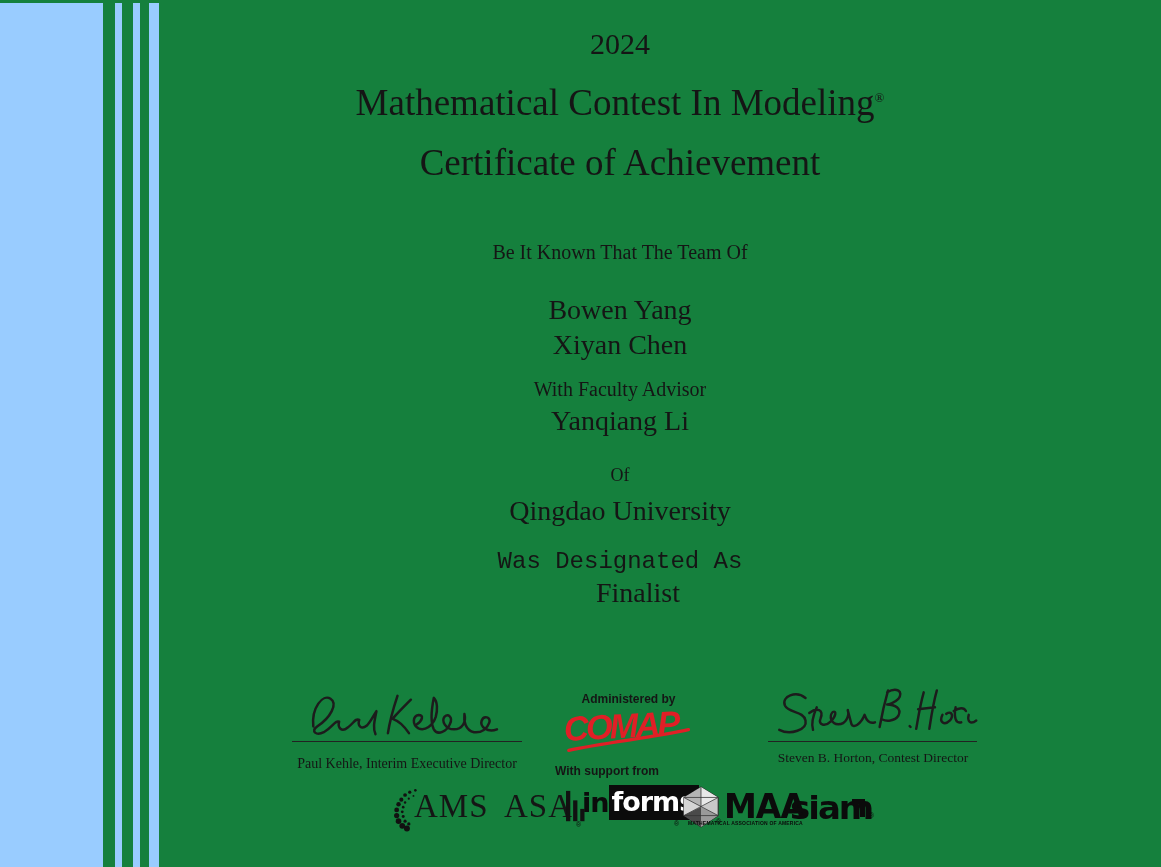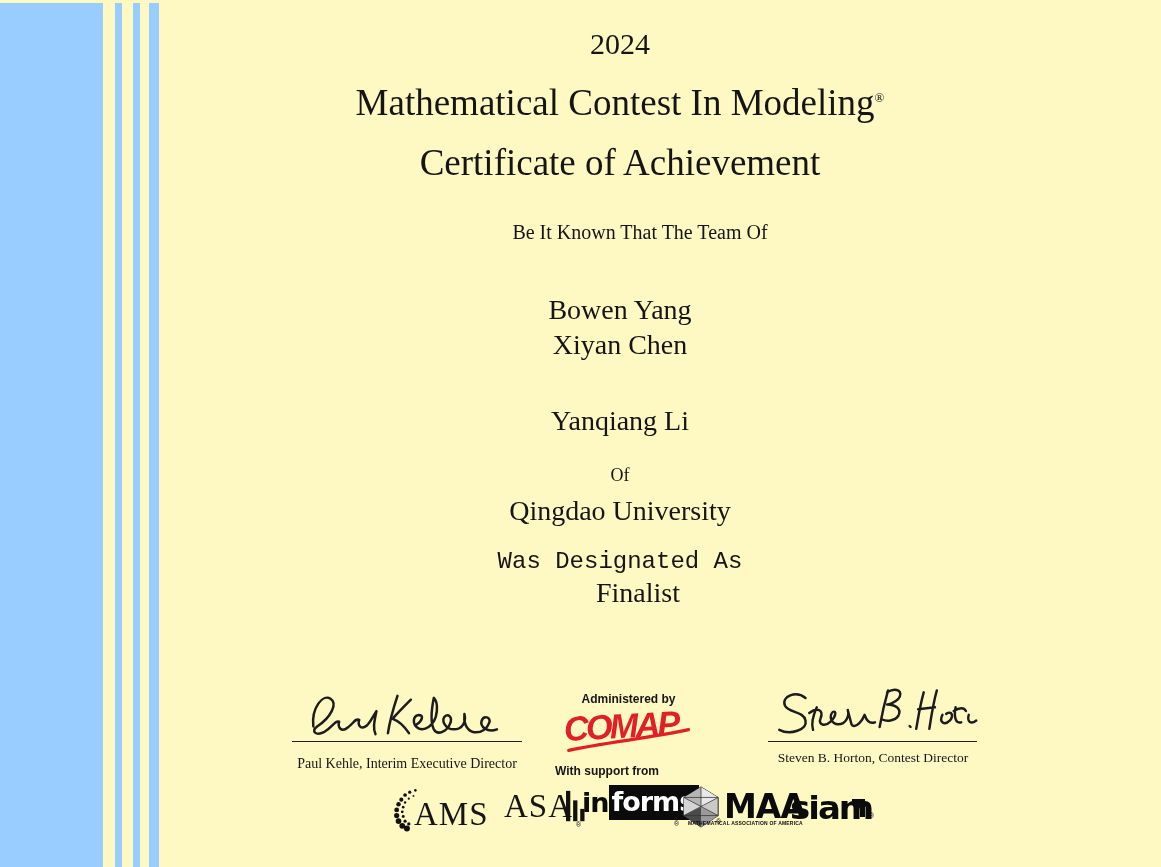--- a/index.html
+++ b/index.html
@@ -1,35 +1,35 @@
 <!DOCTYPE html>
 <html style="--stripe-blue: #99CCFF; --comap-red: #E01F26; --ink: #151515;"><head>
 <meta charset="utf-8">
 <style>
   :root{
     --stripe-blue:#99CCFF;
     --comap-red:#E01F26;
     --ink:#151515;
   }
   html,body{margin:0;padding:0;background:#fff;}
-  .page{position:relative;width:1161px;height:867px;background:#fef9c3;overflow:hidden;
+  .page{position:relative;width:1161px;height:867px;background:#15803d;overflow:hidden;
         font-family:"Liberation Serif","DejaVu Serif",serif;color:var(--ink);}
   
   .stripe{position:absolute;top:3px;height:864px;background:var(--stripe-blue);}
   .stripe.band{left:0;width:103px;}
   .stripe.s1{left:115px;width:7px;}
   .stripe.s2{left:133px;width:7px;}
   .stripe.s3{left:149px;width:10px;}
   
   .col{position:absolute;left:160px;width:920px;text-align:center;line-height:1.05;}
   .t-year{top:28px;font-size:30px;}
   .t-title1{top:84px;font-size:37px;}
   .t-title1 sup{font-size:13px;vertical-align:super;}
   .t-title2{top:144px;font-size:37px;}
-  .t-intro{top:222px;font-size:20px;padding-left:20px;}
+  .t-intro{top:242px;font-size:20px;}
   .t-m1{top:260px;font-size:28px;}
   .t-m2{top:295px;font-size:28px;}
   .t-m3{top:330px;font-size:28px;}
   .t-advintro{top:379px;font-size:20px;}
   .t-adv{top:406px;font-size:28px;}
   .t-of{top:466px;font-size:18px;}
   .t-inst{top:496px;font-size:28px;}
   .t-desig{top:549px;font-size:24px;font-family:Liberation Mono, monospace;}
   .t-final{top:578px;font-size:28px;padding-left:18px;}
   
@@ -37,21 +37,21 @@
   .sig-svg path{fill:none;stroke:#1c1c1c;stroke-width:2.6;stroke-linecap:round;stroke-linejoin:round;}
   .sig-line{position:absolute;border-top:1.6px solid #222;height:0;}
   .sig-caption{position:absolute;font-size:14px;text-align:center;}
   .admin-label{position:absolute;left:560px;width:137px;top:692px;text-align:center;
                font-family:"Liberation Sans","DejaVu Sans",sans-serif;font-weight:bold;font-size:12px;}
   .support-label{position:absolute;left:555px;width:147px;top:764px;
                font-family:"Liberation Sans","DejaVu Sans",sans-serif;font-weight:bold;font-size:12px;}
   .comap{position:absolute;left:562px;top:704px;width:134px;height:50px;transform:rotate(-3deg);}
   
   .logo-text{position:absolute;font-size:33px;line-height:34px;letter-spacing:1px;}
-  .ams-text{left:414px;top:789px;margin-top:8px;}
+  .ams-text{left:414px;top:789px;}
   .asa-text{left:504px;top:789px;}
   .informs{position:absolute;left:582px;top:786px;height:33px;display:flex;align-items:center;
            font-family:"DejaVu Sans","Liberation Sans",sans-serif;font-weight:bold;font-size:27px;}
   .informs .in{color:#0b0b0b;letter-spacing:-1px;}
   .informs .box{background:#0b0b0b;color:#fff;padding:1px 5px 3px 2px;margin-left:1px;letter-spacing:-1px;}
   .maa-text{position:absolute;left:724px;top:787px;font-family:"DejaVu Sans","Liberation Sans",sans-serif;
             font-weight:bold;font-size:33px;letter-spacing:-1px;color:#0b0b0b;}
   .maa-caption{position:absolute;left:688px;top:820px;width:96px;font-family:"Liberation Sans","DejaVu Sans",sans-serif;
             font-weight:bold;font-size:5px;letter-spacing:.2px;white-space:nowrap;color:#0b0b0b;}
   .siam-text{position:absolute;left:790px;top:788px;font-family:"DejaVu Sans","Liberation Sans",sans-serif;
@@ -76,20 +76,21 @@
   </div>
 
   <div class="col t-year">2024</div>
   <div class="col t-title1"><span>Mathematical Contest In Modeling</span><sup>®</sup></div>
   <div class="col t-title2">Certificate of Achievement</div>
 
   <div class="col t-intro">Be It Known That The Team Of</div>
   <div class="col t-m2">Bowen Yang</div>
   <div class="col t-m3">Xiyan Chen</div>
 
+  <div class="col t-advintro">With Faculty Advisor</div>
   <div class="col t-adv">Yanqiang Li</div>
 
   <div class="col t-of">Of</div>
   <div class="col t-inst">Qingdao University</div>
 
   <div class="col t-desig">Was Designated As</div>
   <div class="col t-final">Finalist</div>
 
   <svg class="sig-svg" style="left:298px;top:688px;" width="220" height="54" viewBox="0 0 230 56" role="img" aria-label="Paul Kehle">
     <path d="M16,40 C14,20 26,6 34,11 C42,16 34,31 20,40 C13,45 19,50 27,46 C36,41 39,33 43,35 C41,42 46,46 52,41 C58,37 60,31 64,33 C62,39 66,44 72,39 C76,35 78,30 82,24 C80,34 78,42 81,48"></path>

